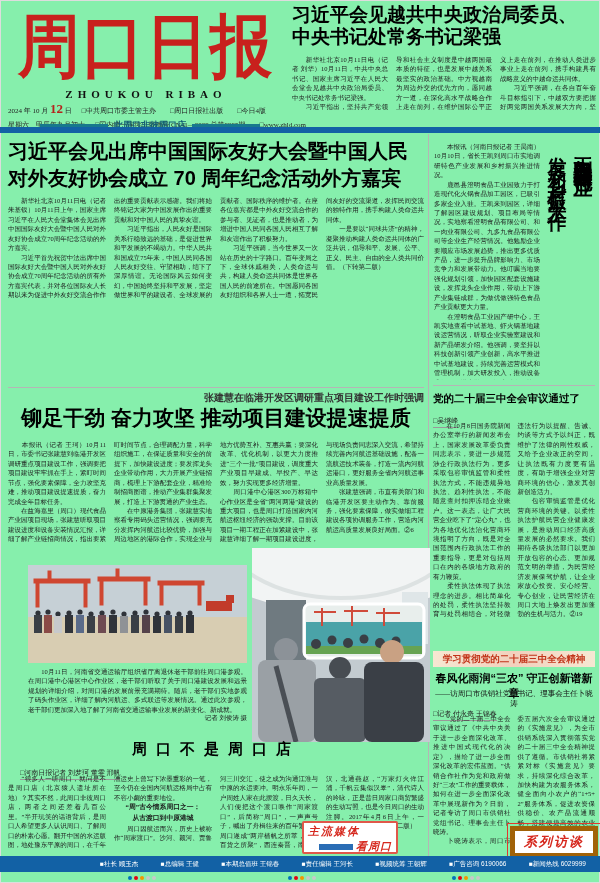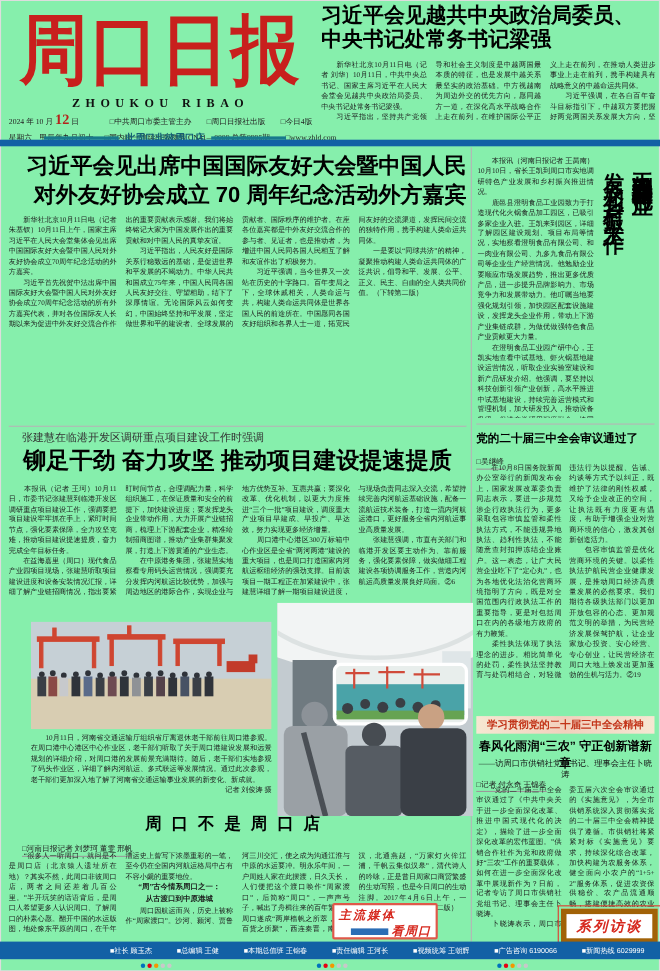--- a/index.html
+++ b/index.html
@@ -6,41 +6,41 @@
   .page{position:relative;width:600px;height:883px;margin:0 auto;background:#86efac;
         font-family:"Liberation Serif","DejaVu Serif",serif;color:#1a1a1a;overflow:hidden;
         box-shadow:0 0 0 1px #ddd inset;}
   
   .masthead-title{position:absolute;left:10px;top:2px;width:272px;text-align:center;
         font-size:62px;font-weight:bold;color:#c8201d;letter-spacing:2px;
         transform:scaleY(1.12);transform-origin:top;line-height:1.3;}
   .masthead-pinyin{position:absolute;left:10px;top:88px;width:272px;text-align:center;
         font-size:11px;font-weight:bold;letter-spacing:5px;color:#111;}
   .dateline{position:absolute;left:8px;top:101px;width:415px;font-size:7px;color:#222;
-        display:flex;gap:28px;align-items:baseline;white-space:nowrap;}
+        display:flex;gap:10px;align-items:baseline;white-space:nowrap;}
   .dateline .day{font-size:13px;color:#b5231c;font-weight:bold;}
   .dateline2{position:absolute;left:8px;top:120px;width:415px;font-size:7px;color:#222;
         display:flex;gap:10px;white-space:nowrap;}
   .grade{position:absolute;left:40px;top:119px;width:220px;display:flex;align-items:center;gap:6px;}
   .grade .bar{flex:1;height:3px;background:#17798c;}
   .grade .txt{font-size:9px;font-weight:bold;color:#135f74;white-space:nowrap;}
   .blue-band{position:absolute;left:0;top:127px;width:600px;height:6px;background:#1261a5;}
   
   .tr-head{position:absolute;left:292px;top:4px;width:304px;
         font-family:"Liberation Sans","DejaVu Sans",sans-serif;font-weight:bold;
         font-size:19px;line-height:1.18;color:#000;}
   .tr-body{position:absolute;left:292px;top:55px;width:304px;height:64px;overflow:hidden;}
   
   .t{font-size:6.5px;line-height:1.45;text-align:justify;text-justify:inter-character;
      word-break:break-all;white-space:pre-line;color:#1b1b1b;}
   .cols-2{columns:2;column-gap:7px;}
   .cols-3{columns:3;column-gap:8px;}
   .cols-4{columns:4;column-gap:8px;}
   
-  .lead-head{position:absolute;left:8px;top:138px;width:416px;text-align:right;
+  .lead-head{position:absolute;left:8px;top:138px;width:416px;text-align:left;
         font-family:"Liberation Sans","DejaVu Sans",sans-serif;font-weight:bold;
         font-size:20px;line-height:1.35;color:#000;}
   .lead-body{position:absolute;left:8px;top:196px;width:416px;height:188px;overflow:hidden;}
   .vrule{position:absolute;left:428px;top:134px;width:1px;height:722px;background:#b5b5b5;}
   .hrule{position:absolute;background:#b5b5b5;height:1px;}
   
   .wk-body{position:absolute;left:434px;top:142px;width:106px;height:238px;overflow:hidden;}
   .wk-col{position:absolute;top:142px;height:242px;writing-mode:vertical-rl;
         font-family:"Liberation Sans","DejaVu Sans",sans-serif;font-weight:bold;font-size:19px;color:#000;}
   .wk-col1{left:570px;letter-spacing:2px;}
@@ -61,22 +61,22 @@
   .sn-head{position:absolute;left:433px;top:671px;width:162px;text-align:center;
         font-family:"Liberation Sans","DejaVu Sans",sans-serif;font-weight:bold;font-size:11px;color:#000;}
   .sn-sub{position:absolute;left:433px;top:689px;width:162px;text-align:center;font-size:7.5px;color:#111;}
   .sn-byline{position:absolute;left:433px;top:702px;}
   .sn-body{position:absolute;left:433px;top:714px;width:162px;height:140px;overflow:hidden;}
   .series-box{position:absolute;left:510px;top:826px;width:78px;height:22px;background:#fff;
         border:5px solid #a16207;outline:1px solid #e0392e;outline-offset:2px;
         display:flex;align-items:center;justify-content:center;
         font-weight:bold;font-style:italic;font-size:13px;color:#d6281e;letter-spacing:2px;}
   
-  .kicker{position:absolute;left:20px;top:391px;width:416px;text-align:left;
-        font-size:10px;font-weight:normal;color:#333;}
+  .kicker{position:absolute;left:8px;top:391px;width:416px;text-align:right;
+        font-size:10px;font-weight:bold;color:#333;}
   .proj-head{position:absolute;left:8px;top:404px;width:416px;text-align:center;
         font-family:"Liberation Sans","DejaVu Sans",sans-serif;font-weight:bold;font-size:21px;color:#000;}
   .proj-body{position:absolute;left:8px;top:440px;width:416px;height:106px;overflow:hidden;}
   
   .photo-left{position:absolute;left:28px;top:565px;width:219px;height:98px;overflow:hidden;}
   .photo-right{position:absolute;left:252px;top:548px;width:178px;height:194px;overflow:hidden;}
   .caption{position:absolute;left:28px;top:667px;width:219px;height:74px;overflow:hidden;}
   .credit{font-size:6.5px;text-align:right;color:#1b1b1b;}
   
   .essay-head{position:absolute;left:8px;top:740px;width:416px;text-align:center;

